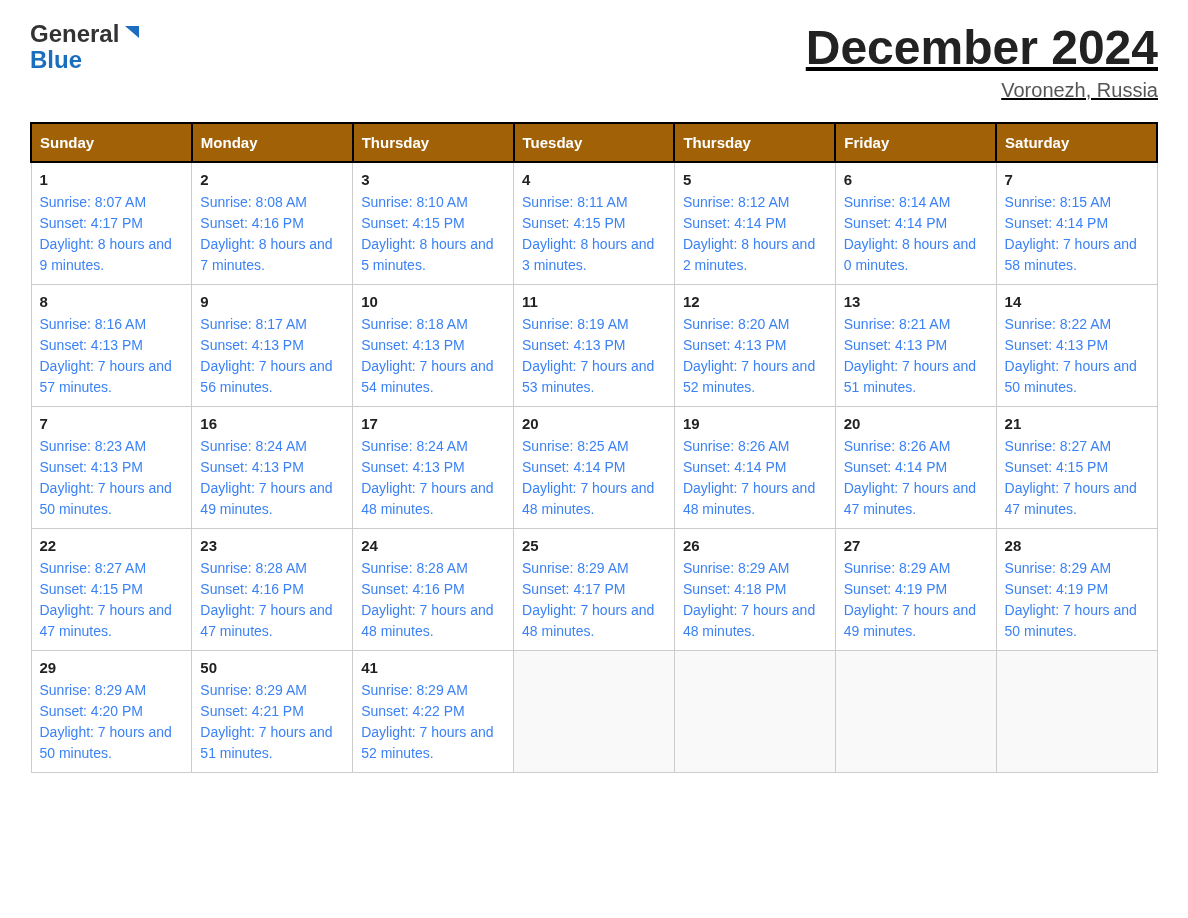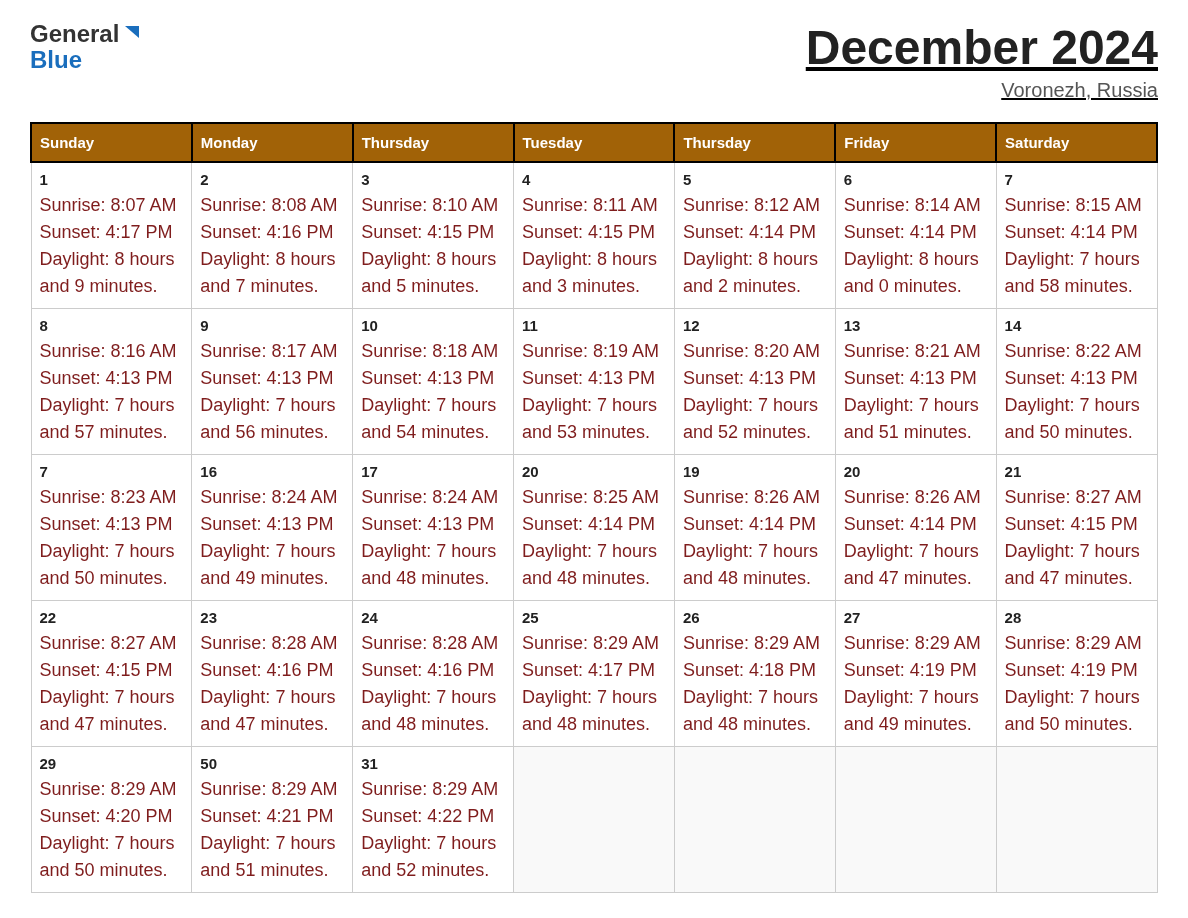--- a/index.html
+++ b/index.html
@@ -72,22 +72,22 @@
       width: 14.28%;
     }
     tbody tr td .day-number {
       font-size: 15px;
       font-weight: bold;
       color: #222;
       display: block;
       margin-bottom: 4px;
     }
     tbody tr td .day-info {
-      font-size: 18px;
-      color: #7f1d1d;
+      font-size: 14px;
+      color: #3b82f6;
       line-height: 1.5;
     }
     tbody tr:first-child td {
       border-top: 2px solid #2e7ec2;
     }
     tbody tr td:empty {
       background: #f9f9f9;
     }
   </style>
 </head>
@@ -245,21 +245,21 @@
       <tr>
         <td>
         <span class="day-number">29</span>
         <span class="day-info">Sunrise: 8:29 AM<br>Sunset: 4:20 PM<br>Daylight: 7 hours and 50 minutes.</span>
       </td>
         <td>
         <span class="day-number">50</span>
         <span class="day-info">Sunrise: 8:29 AM<br>Sunset: 4:21 PM<br>Daylight: 7 hours and 51 minutes.</span>
       </td>
         <td>
-        <span class="day-number">31</span>
+        <span class="day-number">41</span>
         <span class="day-info">Sunrise: 8:29 AM<br>Sunset: 4:22 PM<br>Daylight: 7 hours and 52 minutes.</span>
       </td>
         <td></td>
         <td></td>
         <td></td>
         <td></td>
       </tr>
     </tbody>
 </table>
 

